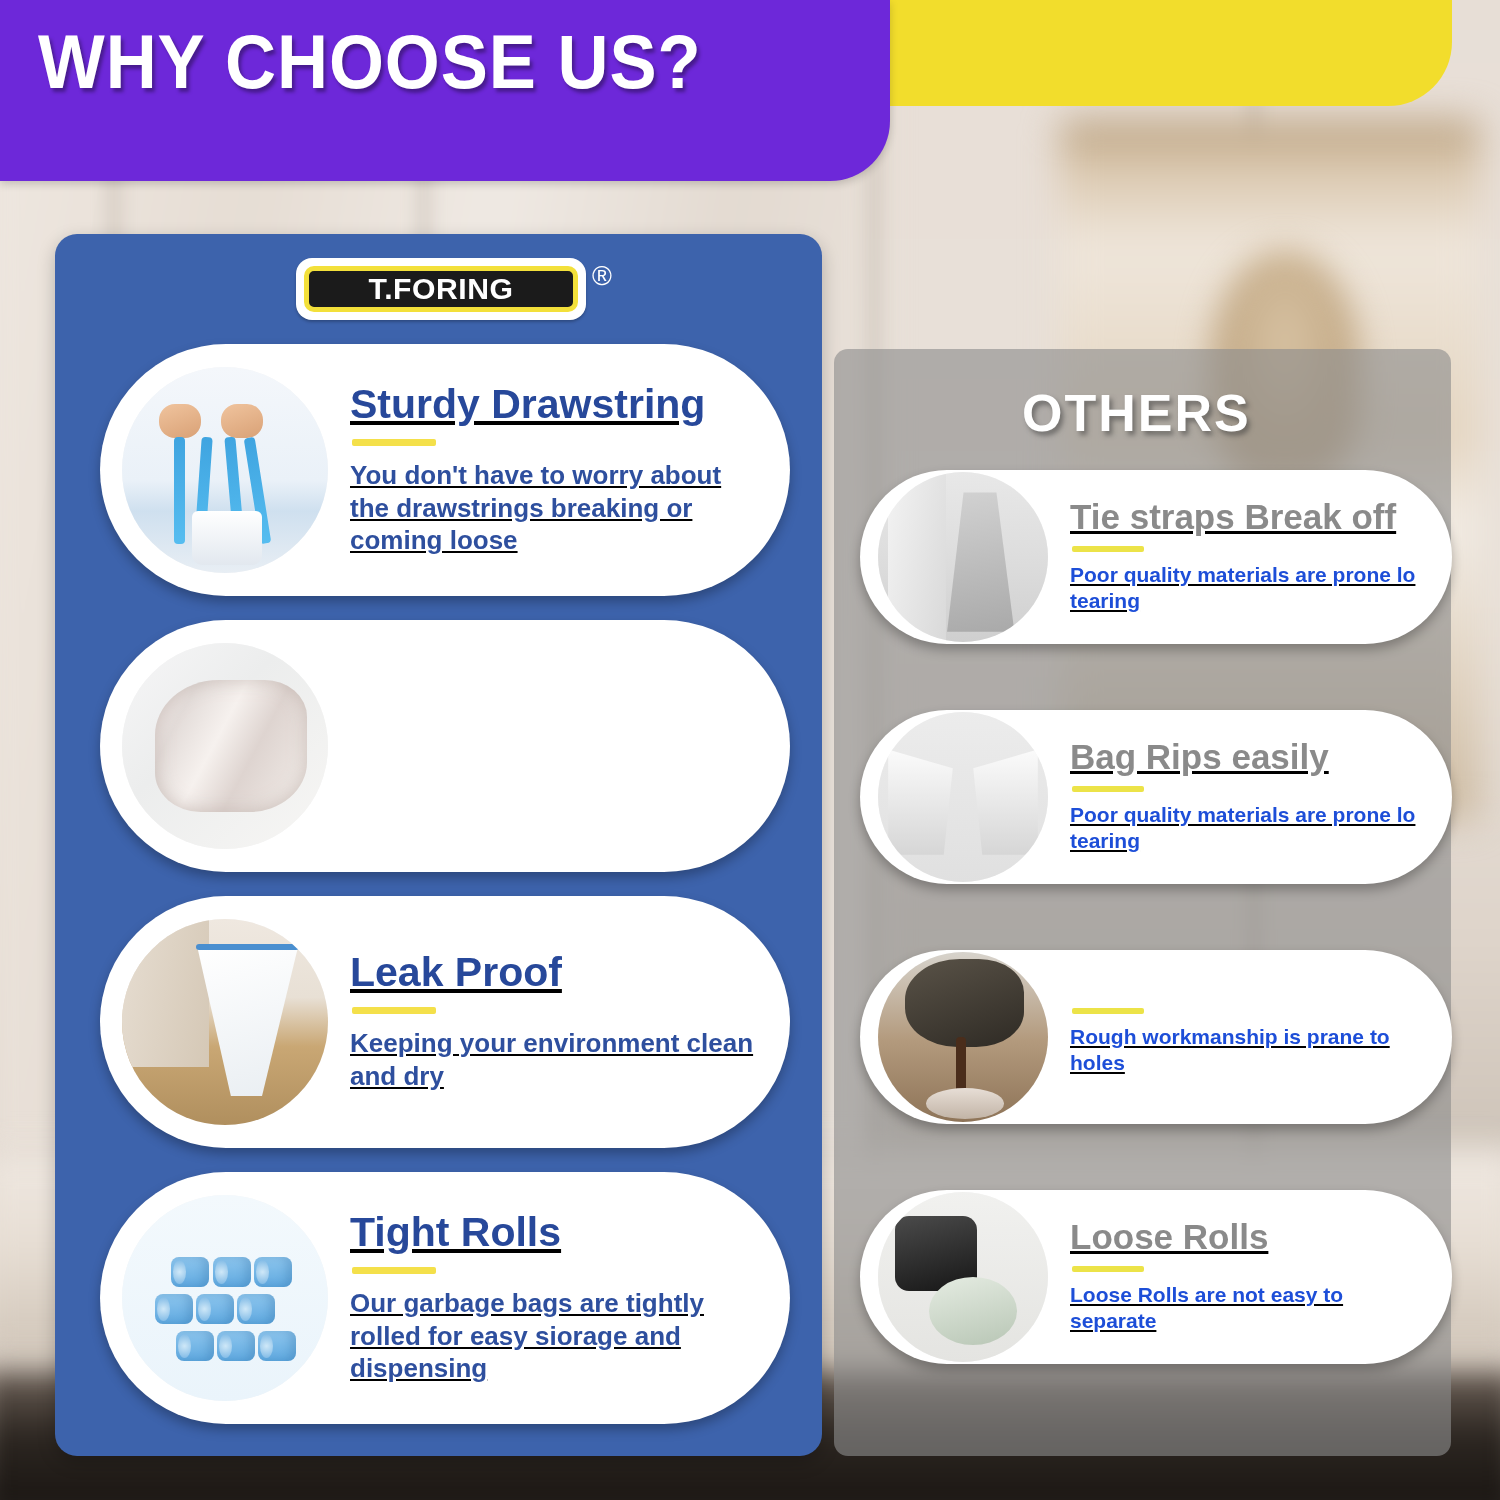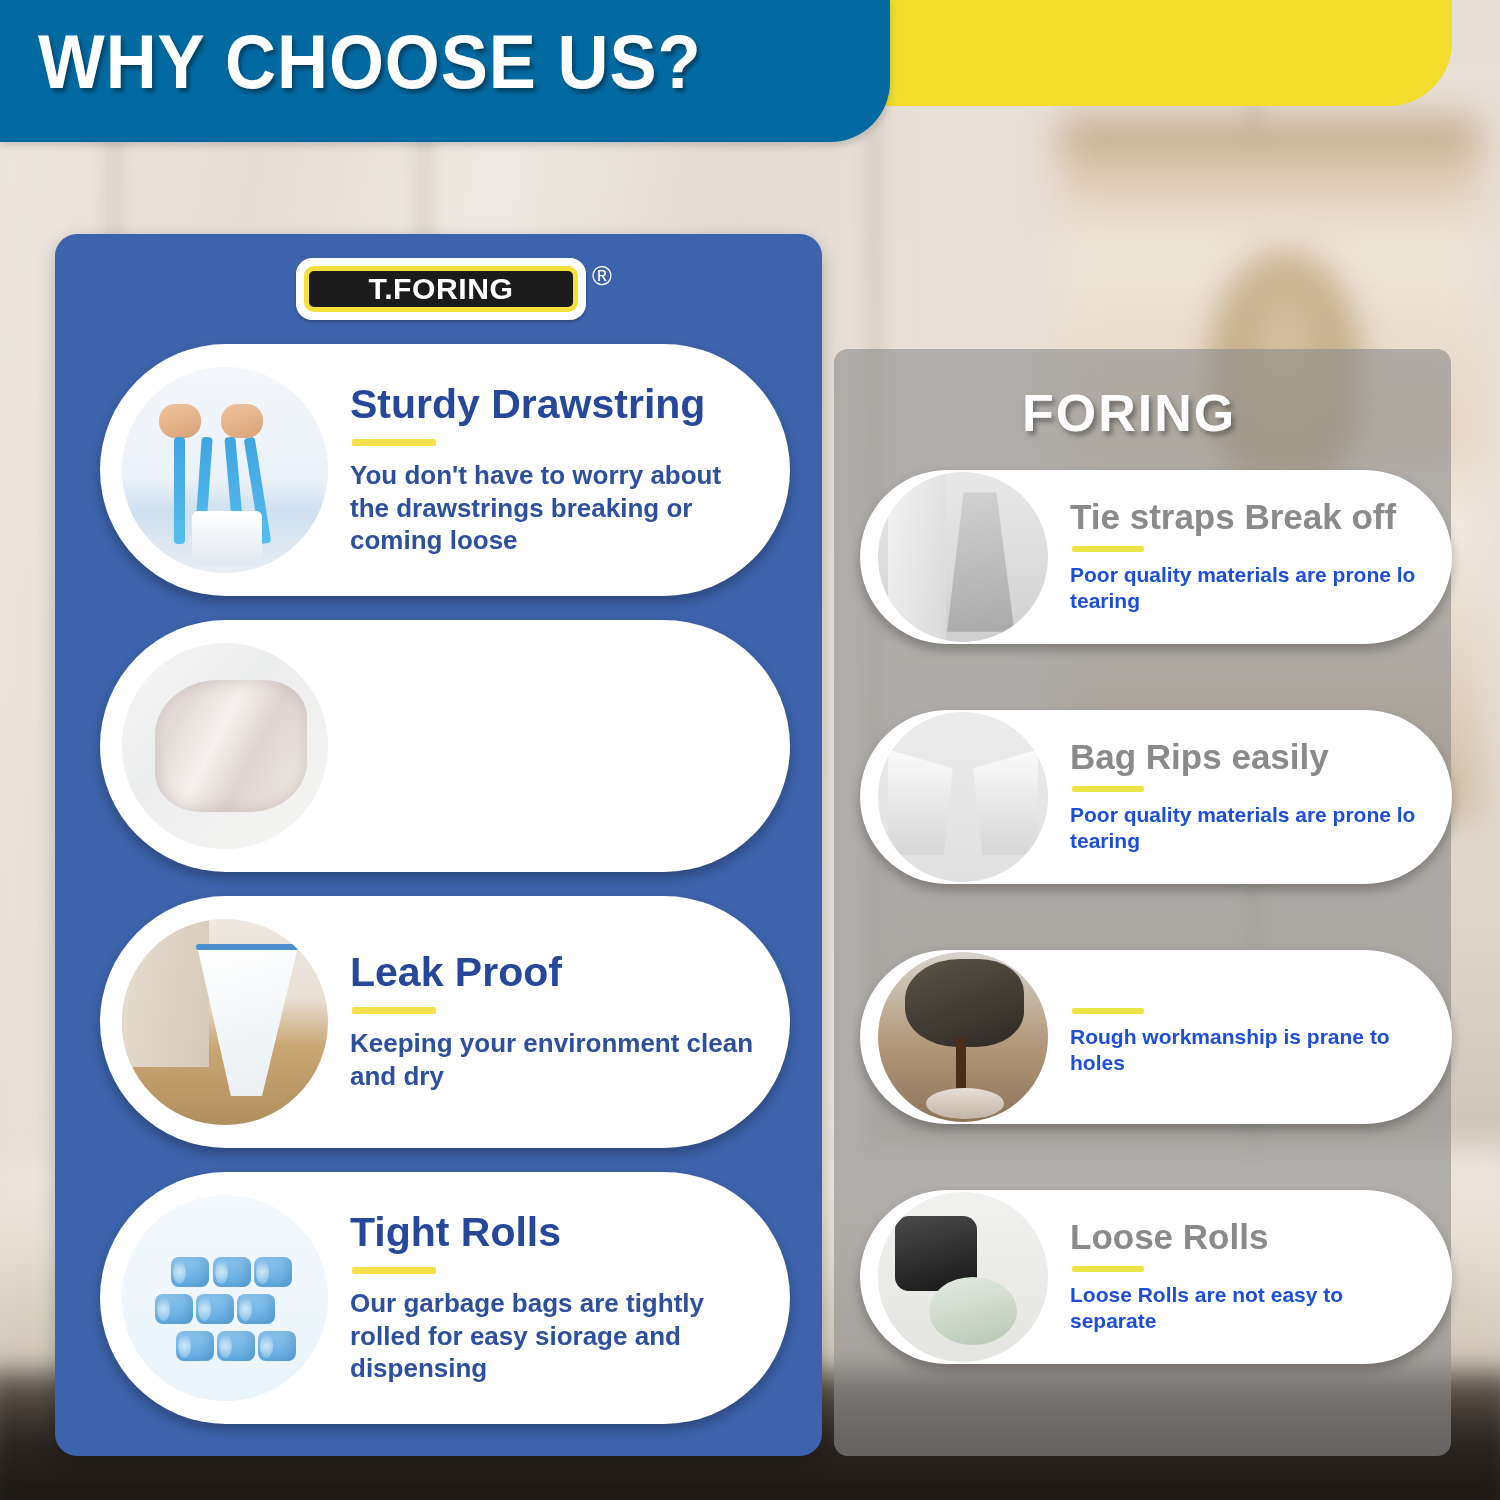--- a/index.html
+++ b/index.html
@@ -45,22 +45,22 @@
     background:linear-gradient(180deg,#6d6158 0%,#2b2520 45%,#171310 100%);
     filter:blur(14px);
   }
 
   
   .yellow-band{
     position:absolute; left:640px; top:0; width:812px; height:106px;
     background:#f2dd2c; border-radius:0 0 64px 0;
   }
   .blue-header{
-    position:absolute; left:0; top:0; width:890px; height:142px;
-    background:#0369a1; border-radius:0 0 60px 0;
+    position:absolute; left:0; top:0; width:890px; height:181px;
+    background:#6d28d9; border-radius:0 0 60px 0;
     box-shadow:0 3px 8px rgba(0,0,0,.18);
     padding-left:41px;
   }
   .header-title{
     position:absolute; left:38px; top:18px;
     font-size:76px; font-weight:bold; color:#ffffff;
     letter-spacing:1px; transform:scaleX(.93); transform-origin:left center;
     text-shadow:3px 4px 4px rgba(0,0,0,.35);
     white-space:nowrap;
   }
@@ -109,21 +109,21 @@
   
   .card{
     position:absolute; display:flex; align-items:center;
     background:#ffffff;
     box-shadow:0 6px 12px rgba(0,0,0,.28);
   }
   .card .thumb{
     flex:0 0 auto; border-radius:50%; overflow:hidden; position:relative;
     box-shadow:inset 0 0 0 1px rgba(0,0,0,.04);
   }
-  .card .body{ flex:1 1 auto; }
+  .card .body{ flex:1 1 auto;text-decoration:underline; }
   .card h3{ font-weight:bold; line-height:1.05; }
   .accent{ background:#f4e04a; border-radius:2px; }
   .card p{ line-height:1.26; font-weight:bold; }
 
   
   .card-ours{
     left:100px; width:690px; height:252px; border-radius:126px;
   }
   .card-ours .thumb{ width:206px; height:206px; margin-left:22px; }
   .card-ours .body{ padding-left:22px; padding-right:26px; }
@@ -296,21 +296,21 @@
     </div>
   </div>
   <div class="body">
     <h3>Tight Rolls</h3>
     <div class="accent"></div>
     <p>Our garbage bags are tightly rolled for easy siorage and dispensing</p>
   </div>
 </div>
 
 <div class="panel-others"></div>
-<div class="others-title">FORING</div>
+<div class="others-title">OTHERS</div>
 
 <div class="card card-others" style="top:470px">
   <div class="thumb">
     <div class="ph ph-tie">
         <div class="leg"></div>
         <div class="gbag"></div>
       </div>
   </div>
   <div class="body">
     <h3>Tie straps Break off</h3>

